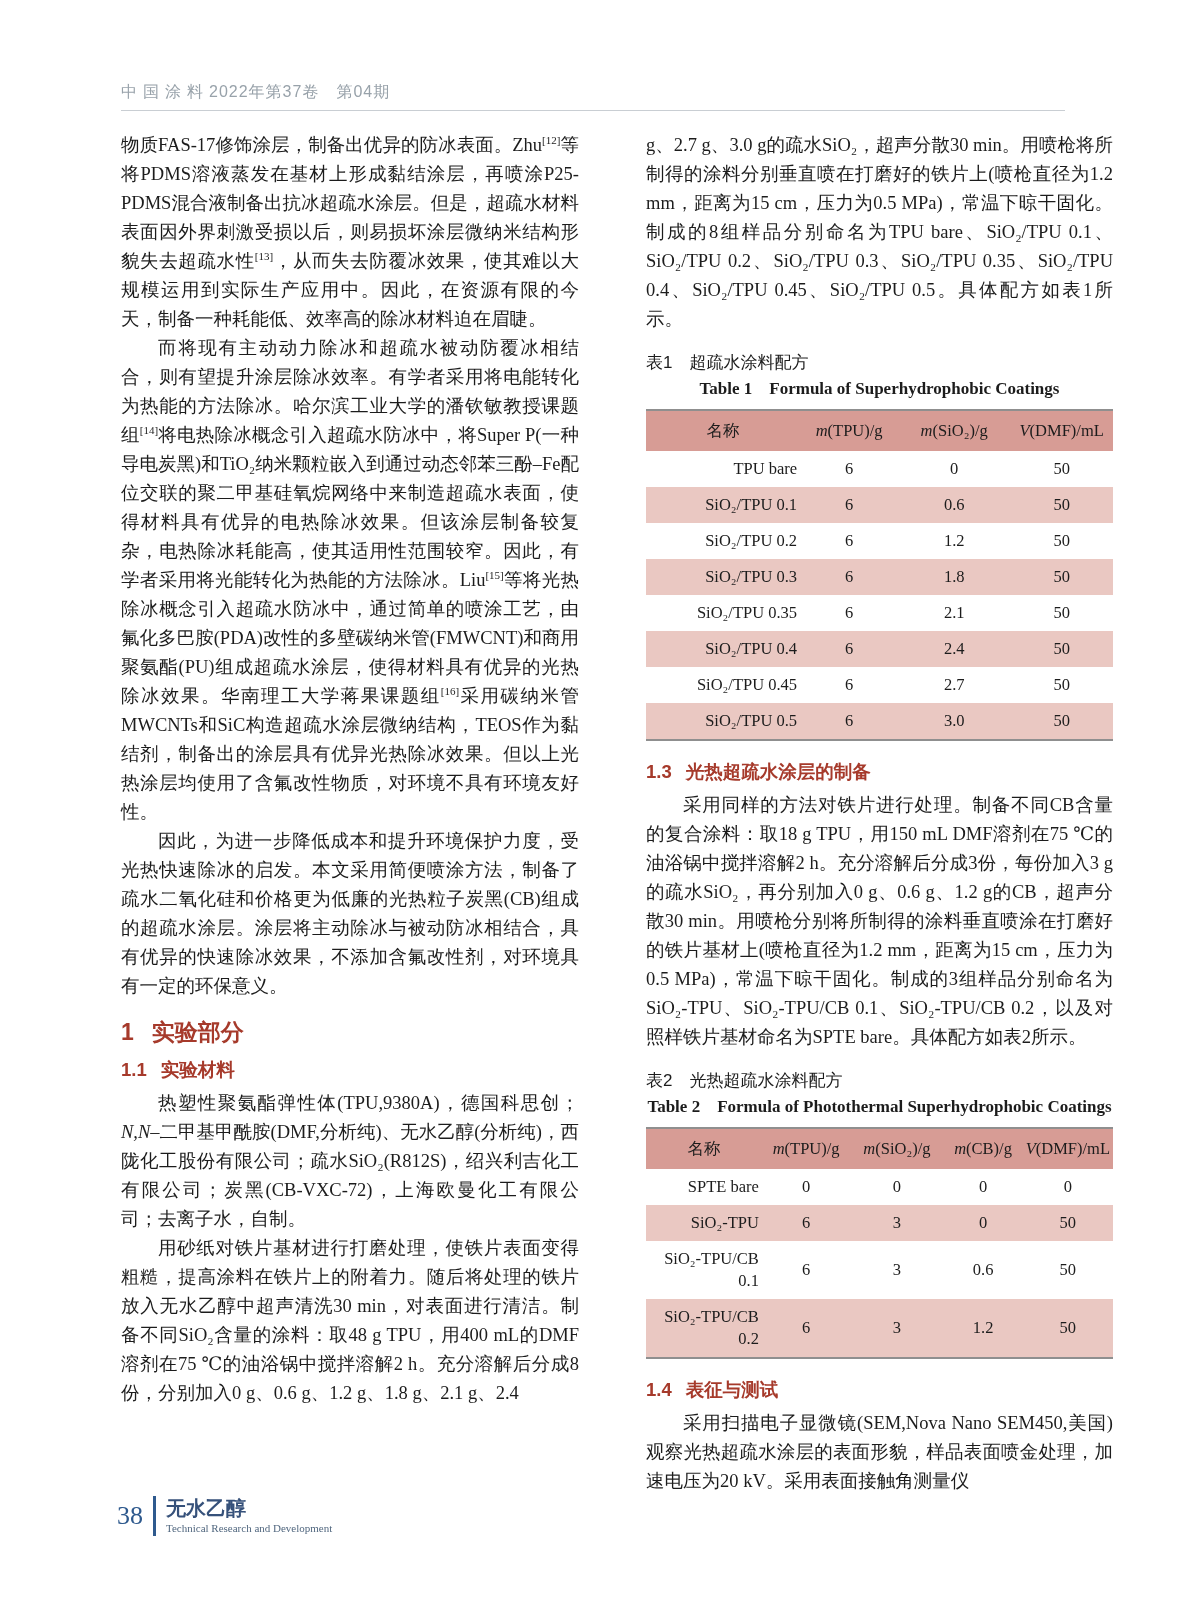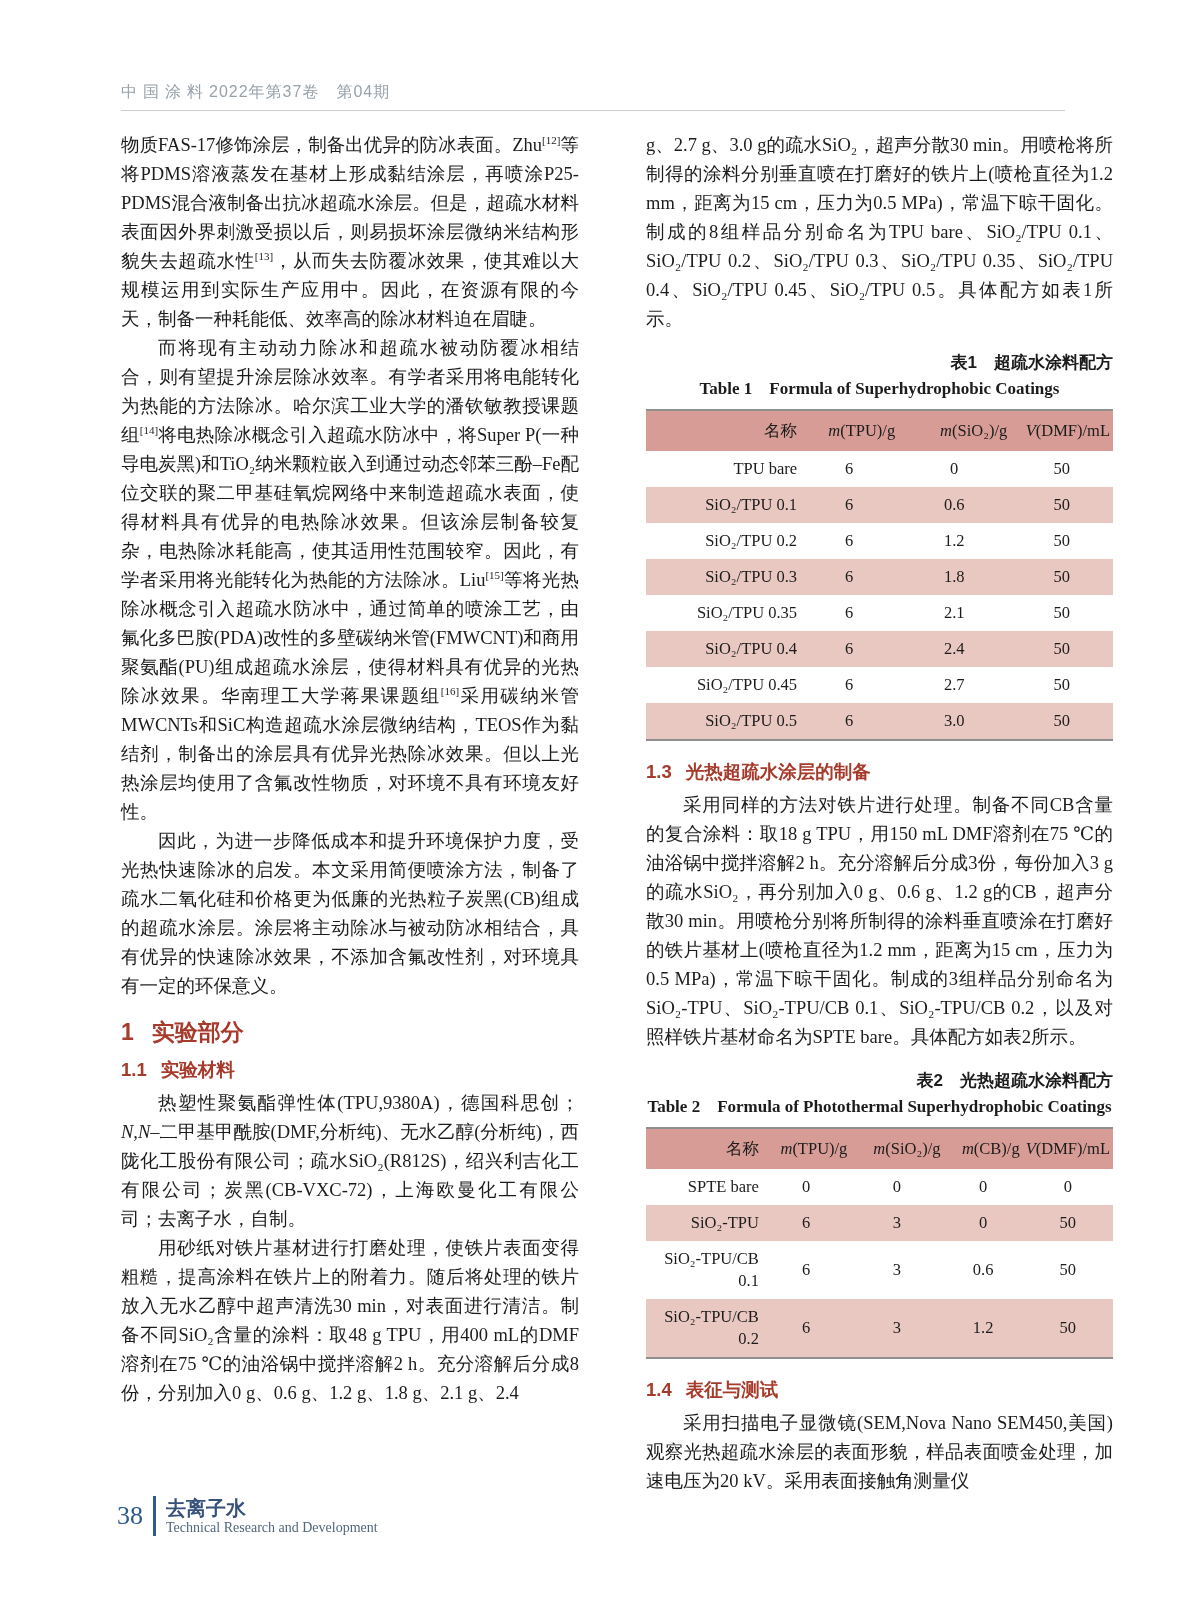--- a/index.html
+++ b/index.html
@@ -37,51 +37,51 @@
   .sec1 .num { margin-right:18px; }
   .sec2 {
     color:#a63a2b; font-family:"Liberation Sans","DejaVu Sans",sans-serif;
     font-weight:bold; font-size:18.5px; line-height:26px;
     margin:9px 0 6px; text-align:left;
   }
   .sec2 .num { margin-right:14px; }
   
   .tbl-block { margin:16px 0 18px; }
   .tbl-cap-cn {
-    text-align:right; font-family:"Liberation Sans","DejaVu Sans",sans-serif;
-    font-weight:bold; font-size:17px; line-height:26px;
+    text-align:left; font-family:"Liberation Sans","DejaVu Sans",sans-serif;
+    font-weight:normal; font-size:17px; line-height:26px;
   }
   .tbl-cap-en {
     text-align:center; font-weight:bold; font-size:17px; line-height:26px;
   }
   table.data-table {
     width:100%; border-collapse:collapse; margin-top:7px;
     border-top:2px solid #8f8f8f; border-bottom:2px solid #8f8f8f;
     font-size:16.5px; line-height:22px;
   }
   table.data-table th {
-    background:#d79c95; font-weight:normal; padding:9px 3px; text-align:right;
+    background:#d79c95; font-weight:normal; padding:9px 3px; text-align:center;
   }
   table.data-table td { padding:7px 3px; text-align:center; }
   table.data-table td:first-child { text-align:right; padding-left:12px; }
   table.data-table tbody tr:nth-child(even) { background:#eac8c2; }
   
   .page-footer {
     position:absolute; left:117px; top:1496px;
     display:flex; align-items:stretch;
   }
   .page-num {
     font-size:26px; color:#2f5a8e; align-self:center; margin-right:10px;
   }
   .footer-bar { width:3px; background:#2f5a8e; margin-right:10px; }
   .footer-sec-cn {
     font-size:20px; font-weight:bold; color:#36517a; line-height:24px;
     font-family:"Liberation Sans","DejaVu Sans",sans-serif;
   }
-  .footer-sec-en { font-size:14px; color:#51677f; line-height:16px; }
+  .footer-sec-en { font-size:11px; color:#51677f; line-height:16px; }
 </style>
 </head>
 <body>
 
 <div class="page-header">
   <span class="journal-name">中国涂料</span>
   <span class="issue-info">2022年第37卷　第04期</span>
 </div>
 
 <div id="left-col" class="col">
@@ -220,16 +220,16 @@
       </table>
     </div>
     <div class="sec2"><span class="num">1.4</span><span>表征与测试</span></div>
     <p class="para">采用扫描电子显微镜(SEM,Nova Nano SEM450,美国)观察光热超疏水涂层的表面形貌，样品表面喷金处理，加速电压为20 kV。采用表面接触角测量仪</p>
   </div>
 
 <div class="page-footer">
   <span class="page-num">38</span>
   <span class="footer-bar"></span>
   <span>
-    <div class="footer-sec-cn">去离子水</div>
+    <div class="footer-sec-cn">无水乙醇</div>
     <div class="footer-sec-en">Technical Research and Development</div>
   </span>
 </div>
 
 </body></html>

